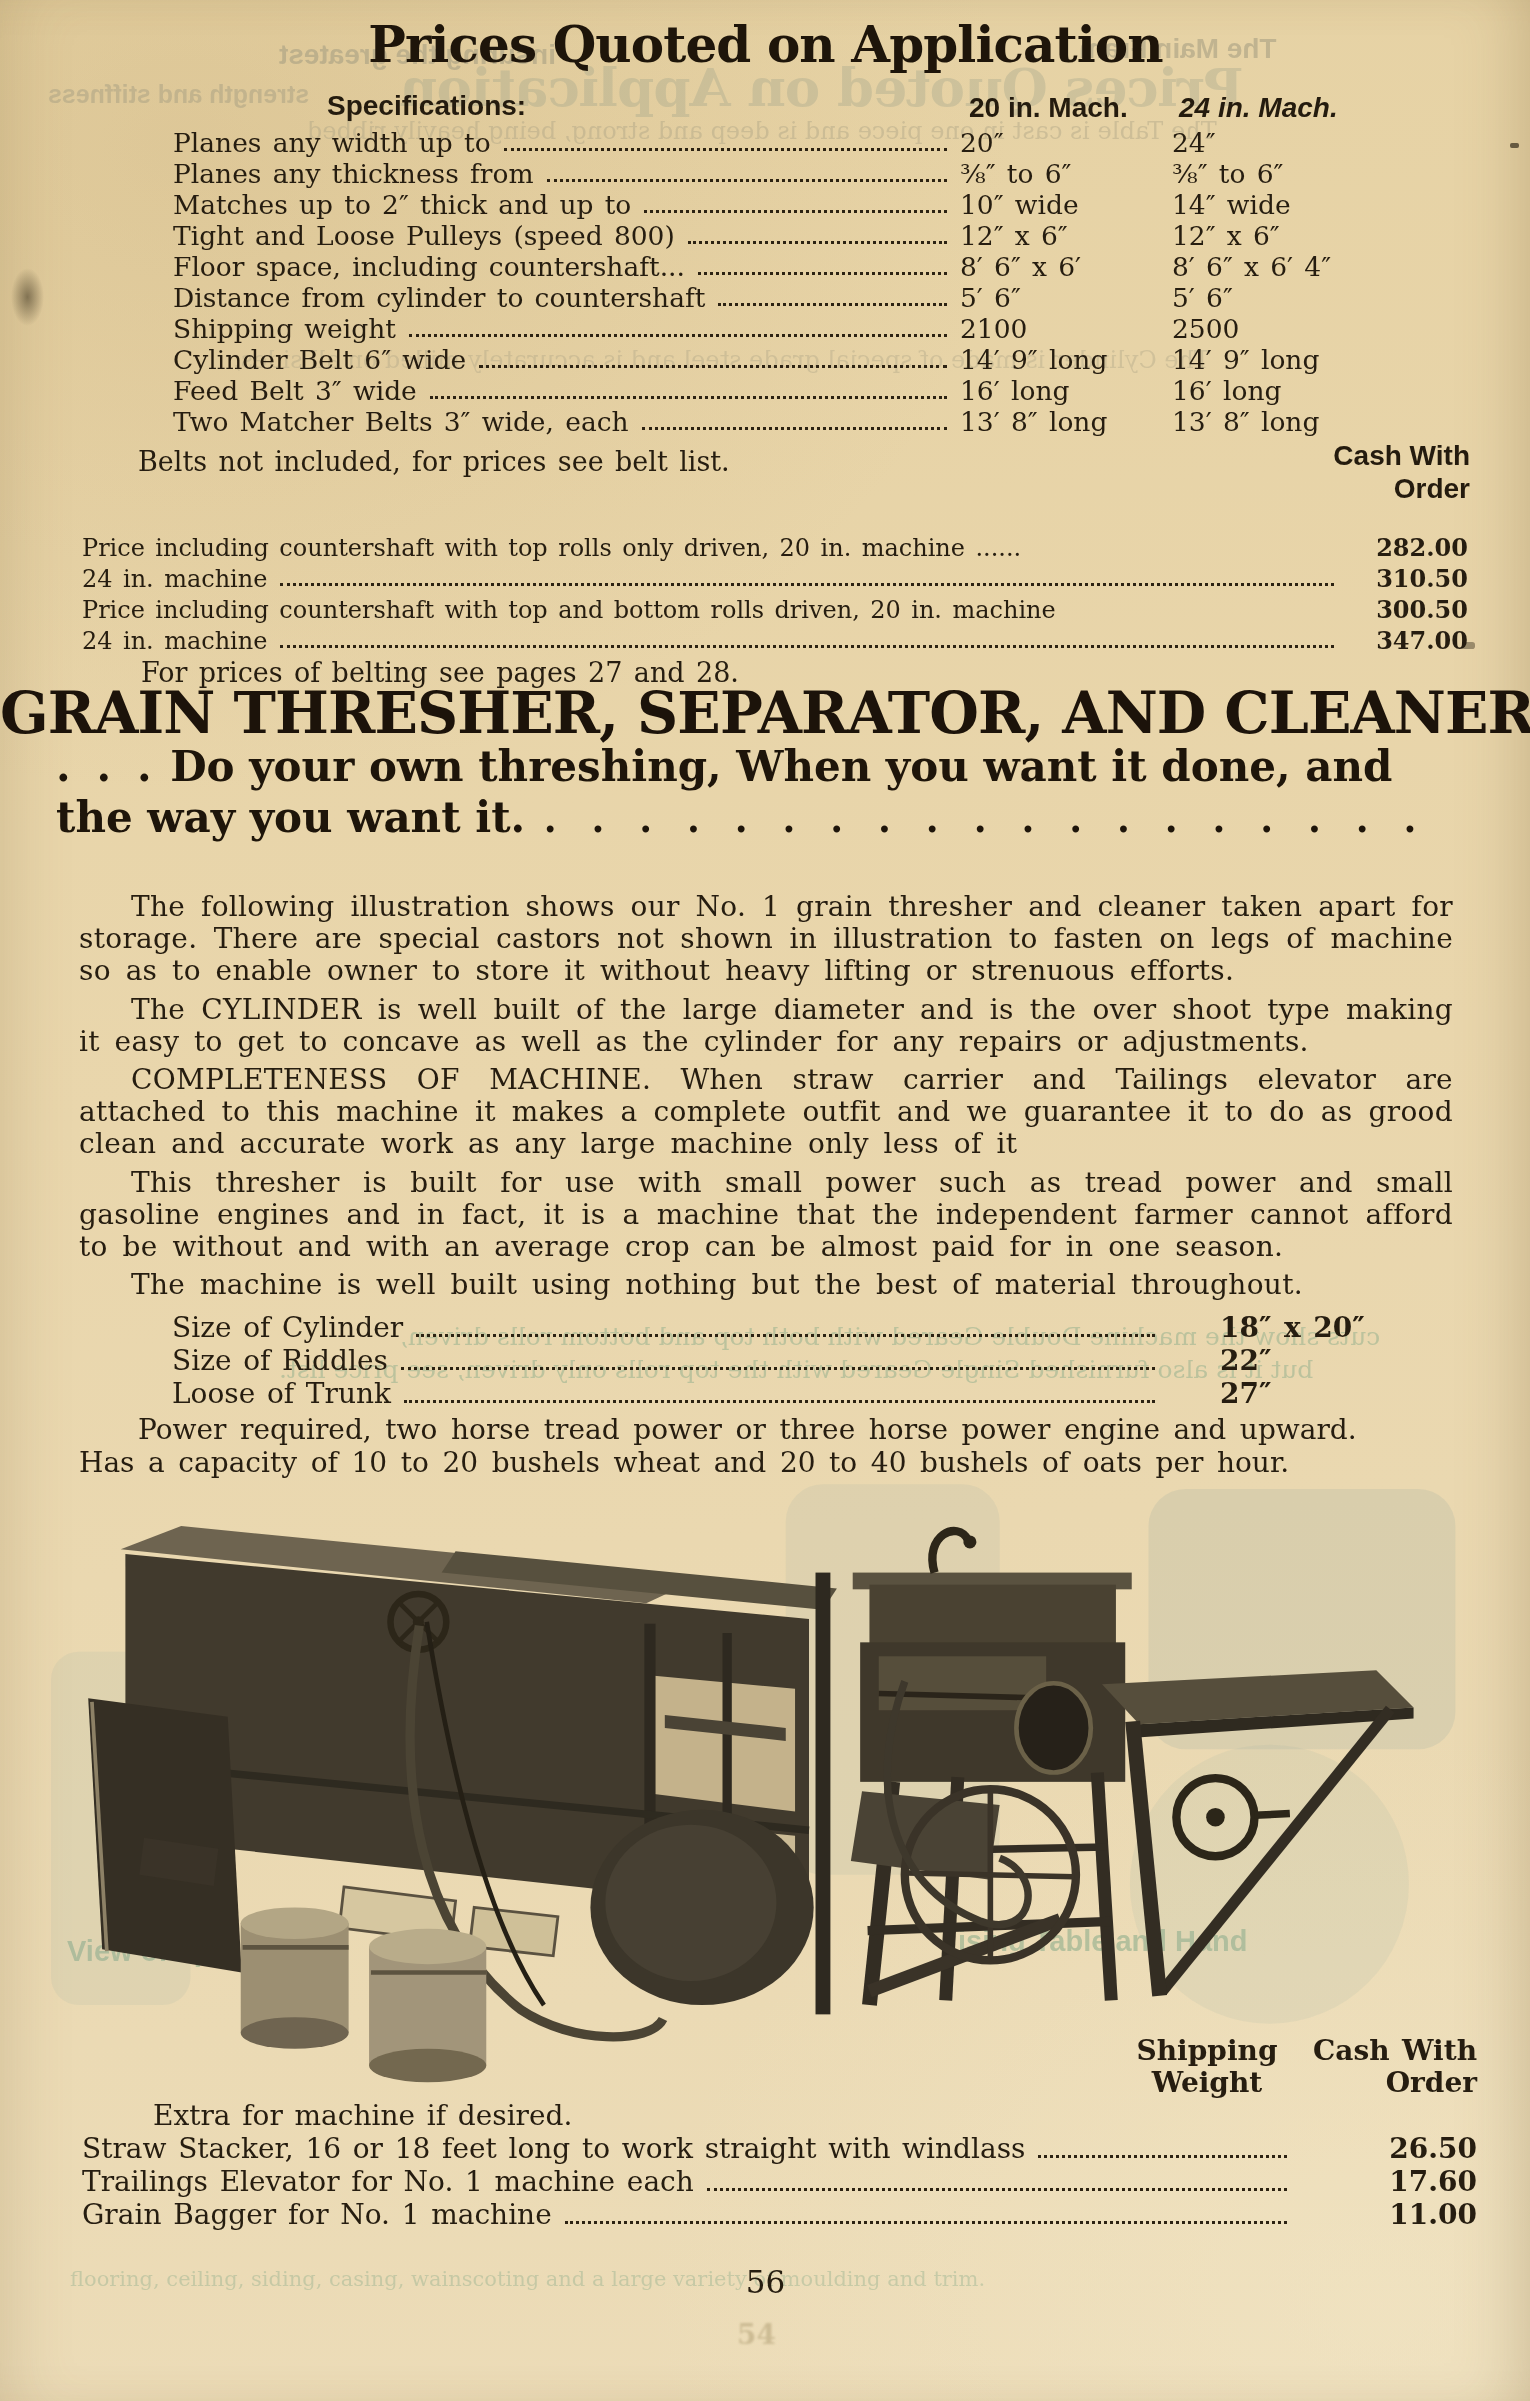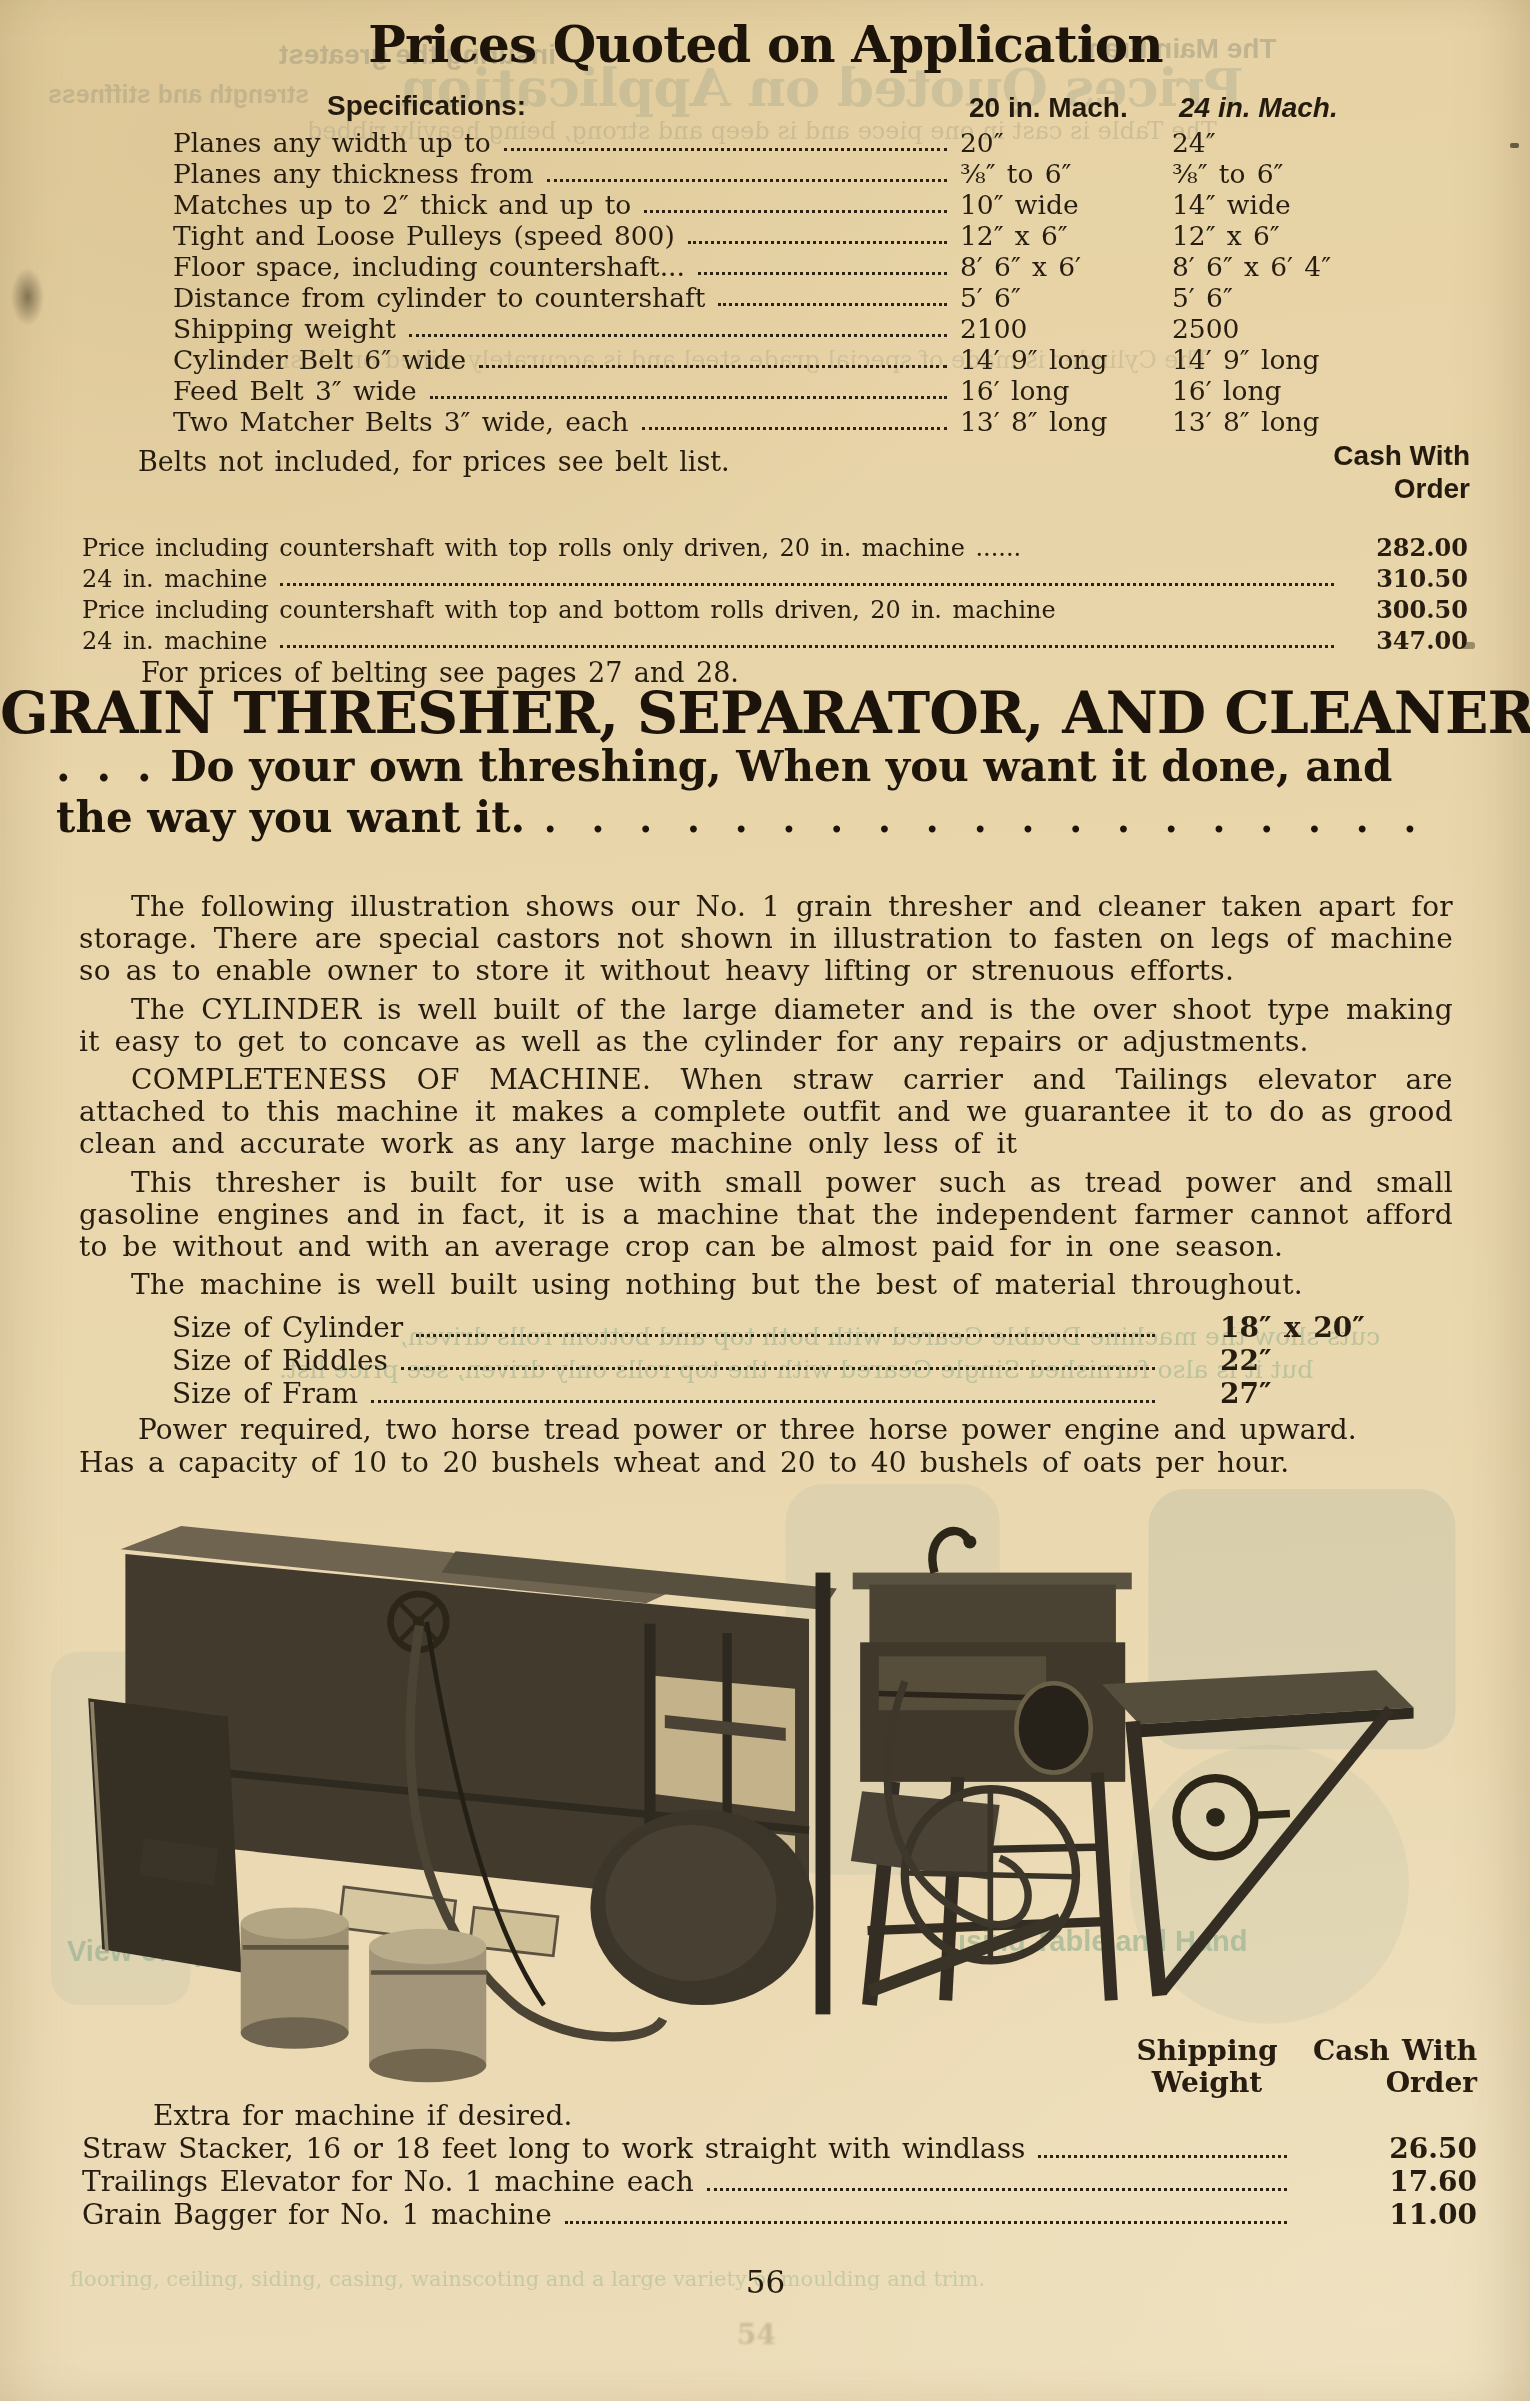--- a/index.html
+++ b/index.html
@@ -227,21 +227,21 @@
       <span class="lbl">Size of Cylinder</span>
       <span class="leader"></span>
       <span class="val">18″ x 20″</span>
     </div>
     <div class="zrow">
       <span class="lbl">Size of Riddles</span>
       <span class="leader"></span>
       <span class="val">22″</span>
     </div>
     <div class="zrow">
-      <span class="lbl">Size of Fram</span>
+      <span class="lbl">Loose of Trunk</span>
       <span class="leader"></span>
       <span class="val">27″</span>
     </div>
   </div>
   <div class="abs power-line">Power required, two horse tread power or three horse power engine and upward.</div>
   <div class="abs capacity-line">Has a capacity of 10 to 20 bushels wheat and 20 to 40 bushels of oats per hour.</div>
 
   <svg class="abs illus" width="1423" height="605" viewBox="0 0 1530 650">
 
     <g>

